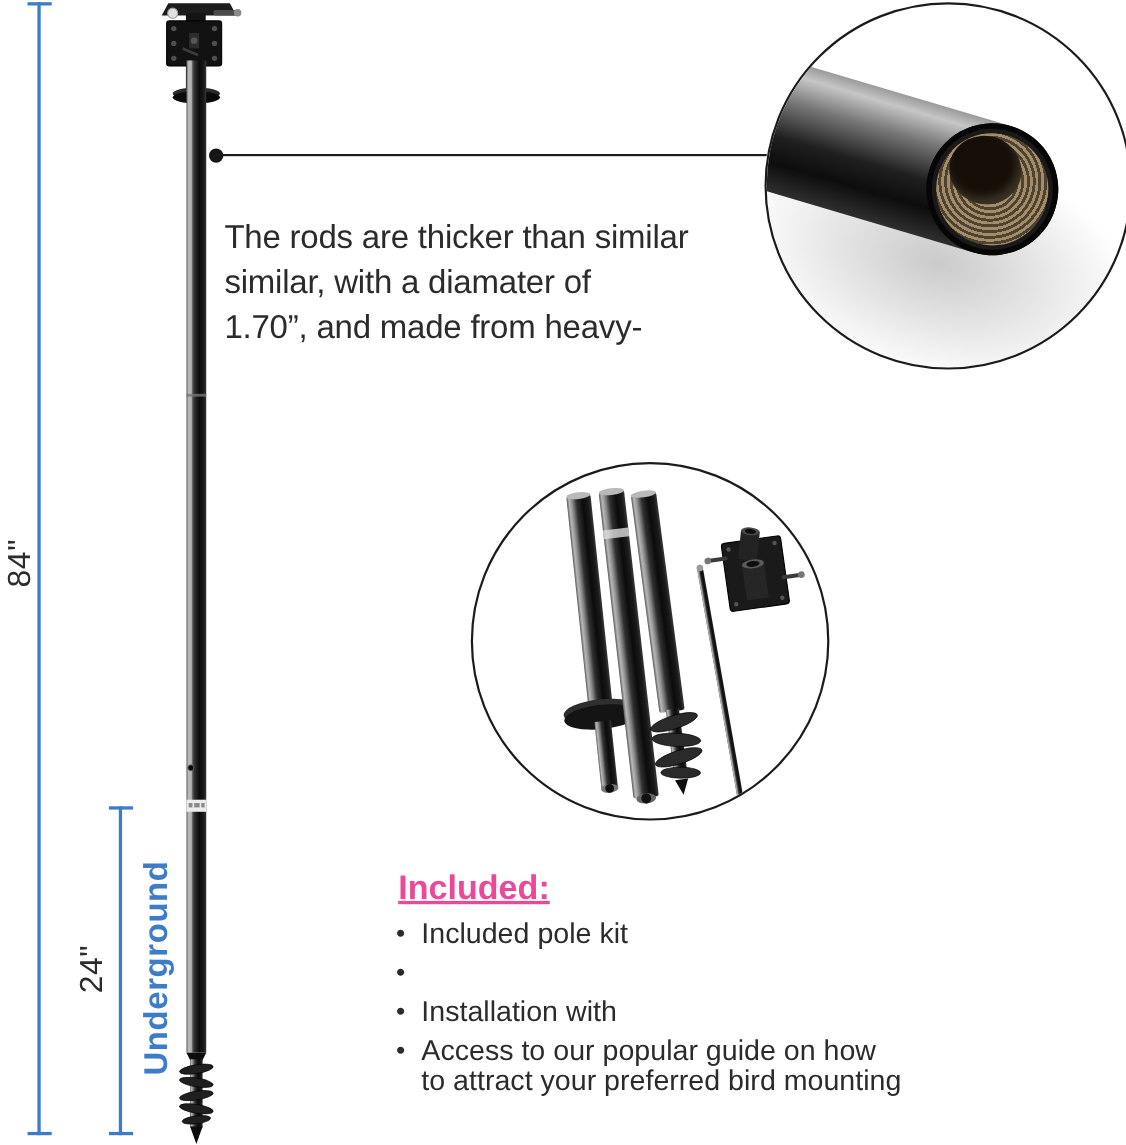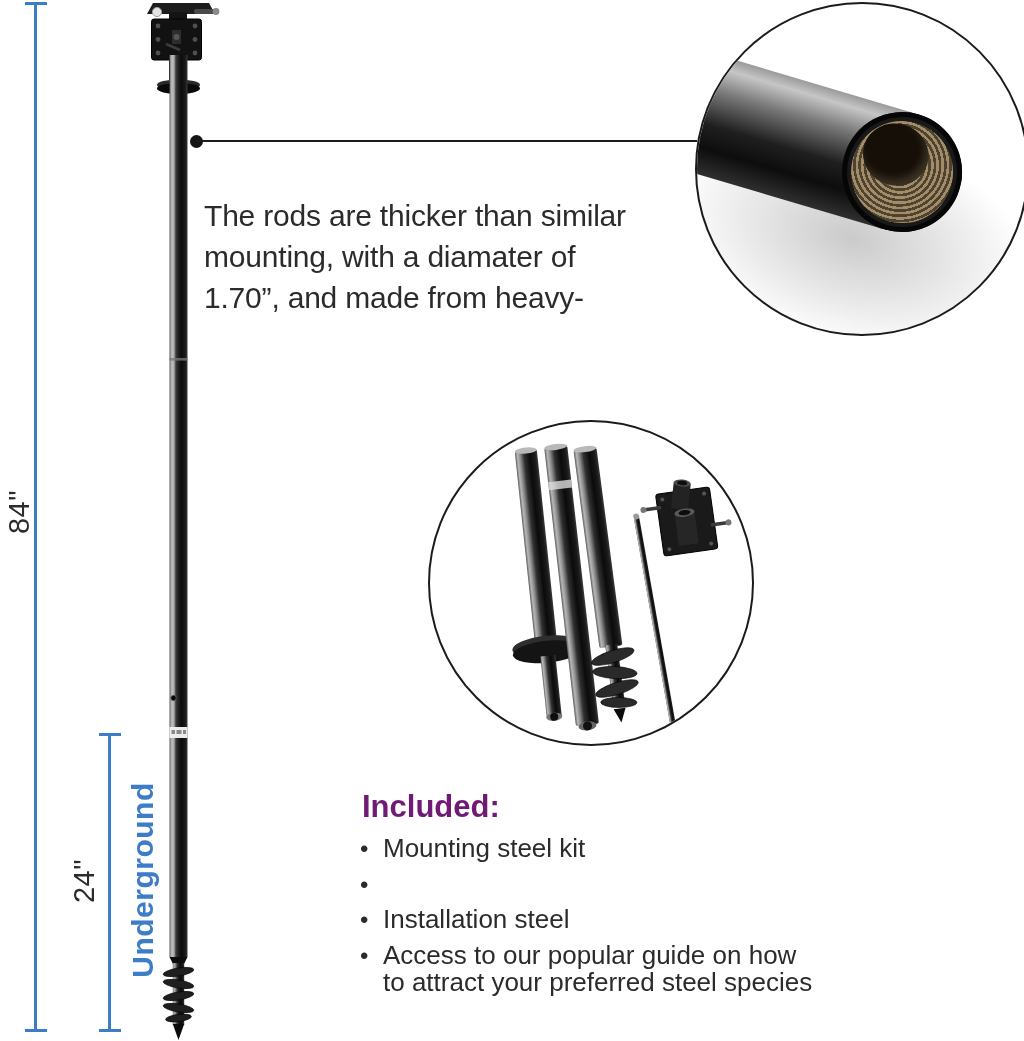--- a/index.html
+++ b/index.html
@@ -69,21 +69,21 @@
     background:#160f08; box-shadow:inset -5px -5px 9px rgba(240,220,180,.18);
   }
   #inset-kit { left:428px; top:420px; width:322px; height:322px; }
 
   
   #description { position:absolute; left:204px; top:157px;margin-top:38px; }
   #description .dline { font-size:30px; line-height:41px; letter-spacing:-.2px; color:#2b2b2b; }
 
   #included-heading {
     position:absolute; left:362px; top:789px;
-    font-size:31px; font-weight:700; color:#701a75;
+    font-size:31px; font-weight:700; color:#ec4899;text-decoration:underline;
   }
   #included-list { position:absolute; left:360px; top:835px; width:600px; }
   .inc-item { display:flex; margin-bottom:8.5px; }
   .inc-item .bullet { width:23px; flex:0 0 23px; font-size:24px; line-height:27px; color:#2b2b2b; }
   .inc-item .itext { font-size:26px; line-height:27px; color:#2b2b2b; }
   .inc-item .itext div { margin-bottom:0; }
   .pole-svg { position:absolute; left:128px; top:0; width:100px; height:1041px; }
 </style>
 </head>
 <body>
@@ -156,21 +156,21 @@
       </g>
       <polygon points="44.8,1024 56.2,1024 50.5,1040" fill="#0b0b0b"></polygon>
     </g>
   </svg>
 
   <div id="callout-dot"></div>
   <div id="callout-line"></div>
 
   <div id="description">
     <div class="dline">The rods are thicker than similar</div>
-    <div class="dline">mounting, with a diamater of</div>
+    <div class="dline">similar, with a diamater of</div>
     <div class="dline">1.70”, and made from heavy-</div>
   </div>
 
   <div id="inset-rod-end" class="inset">
     <div class="re-shadow"></div>
     <div class="re-tube">
       <div class="re-cap">
         <div class="re-threads"></div>
         <div class="re-hole"></div>
       </div>
@@ -232,34 +232,34 @@
         <ellipse cx="254" cy="90" rx="6" ry="2.6" fill="#0d0d0d"></ellipse>
       </g>
     </svg>
   </div>
 
   <div id="included-heading">Included:</div>
   <div id="included-list">
     <div class="inc-item">
       <span class="bullet">•</span>
       <span class="itext">
-          <div>Mounting steel kit</div>
+          <div>Included pole kit</div>
         </span>
     </div>
     <div class="inc-item">
       <span class="bullet">•</span>
     </div>
     <div class="inc-item">
       <span class="bullet">•</span>
       <span class="itext">
-          <div>Installation steel</div>
+          <div>Installation with</div>
         </span>
     </div>
     <div class="inc-item">
       <span class="bullet">•</span>
       <span class="itext">
         <div>Access to our popular guide on how</div>
-        <div>to attract your preferred steel species</div>
+        <div>to attract your preferred bird mounting</div>
       </span>
     </div>
   </div>
 
 </div>
 
 </body></html>

